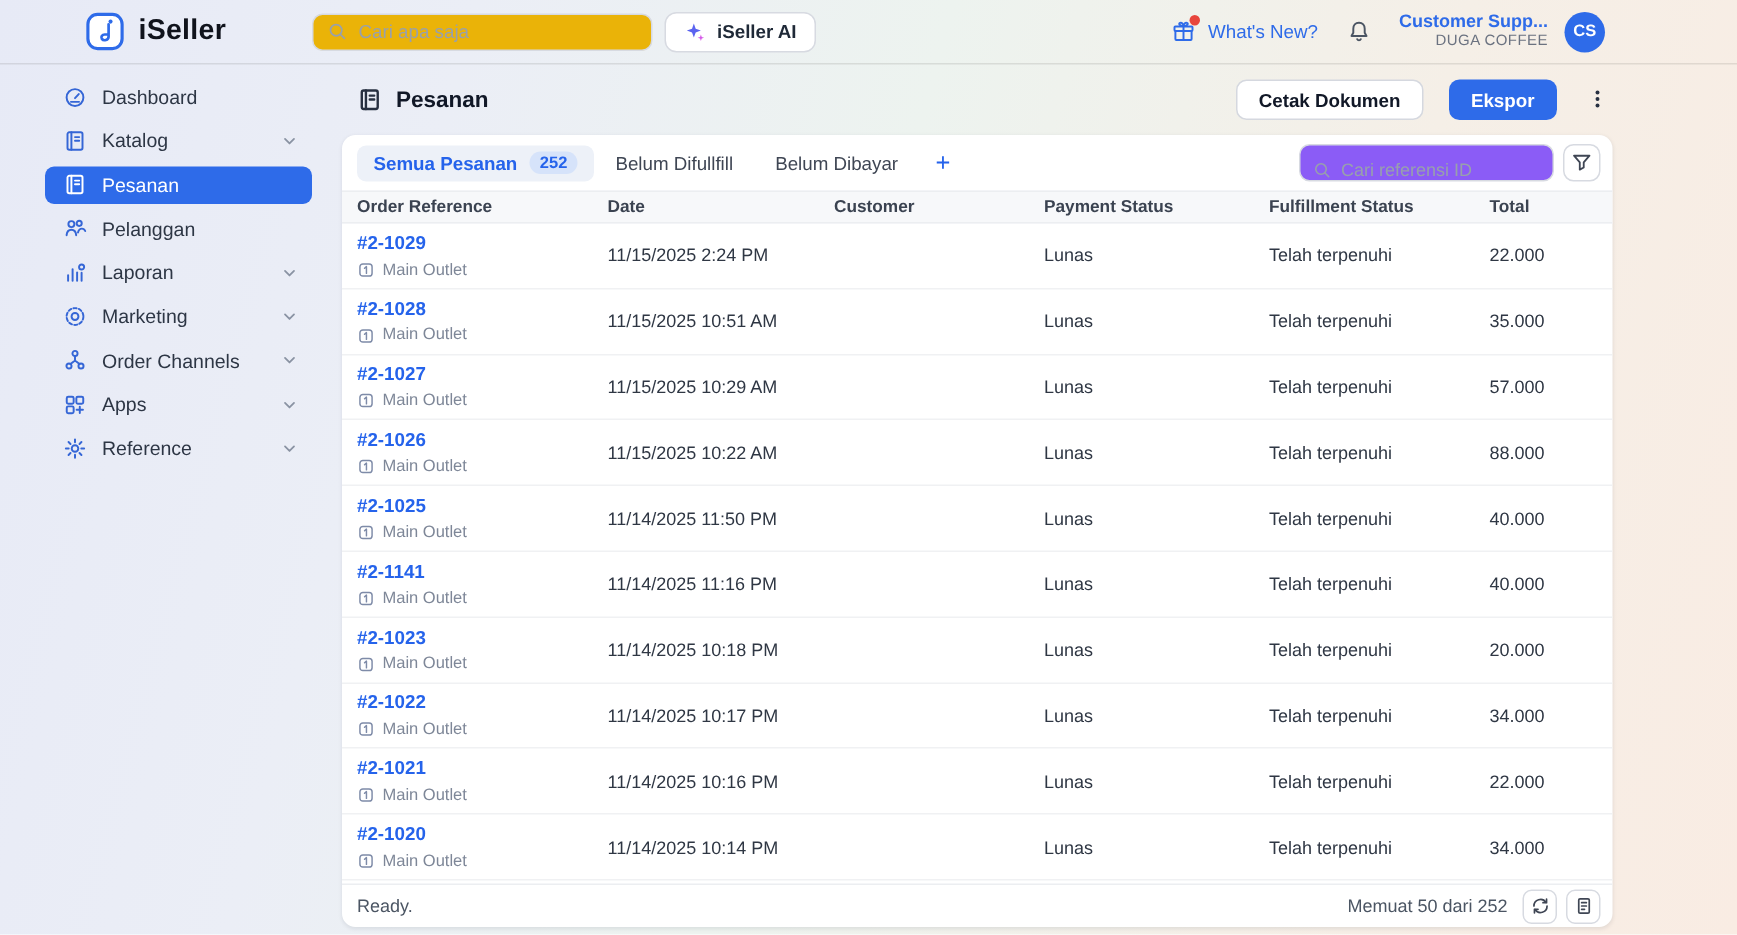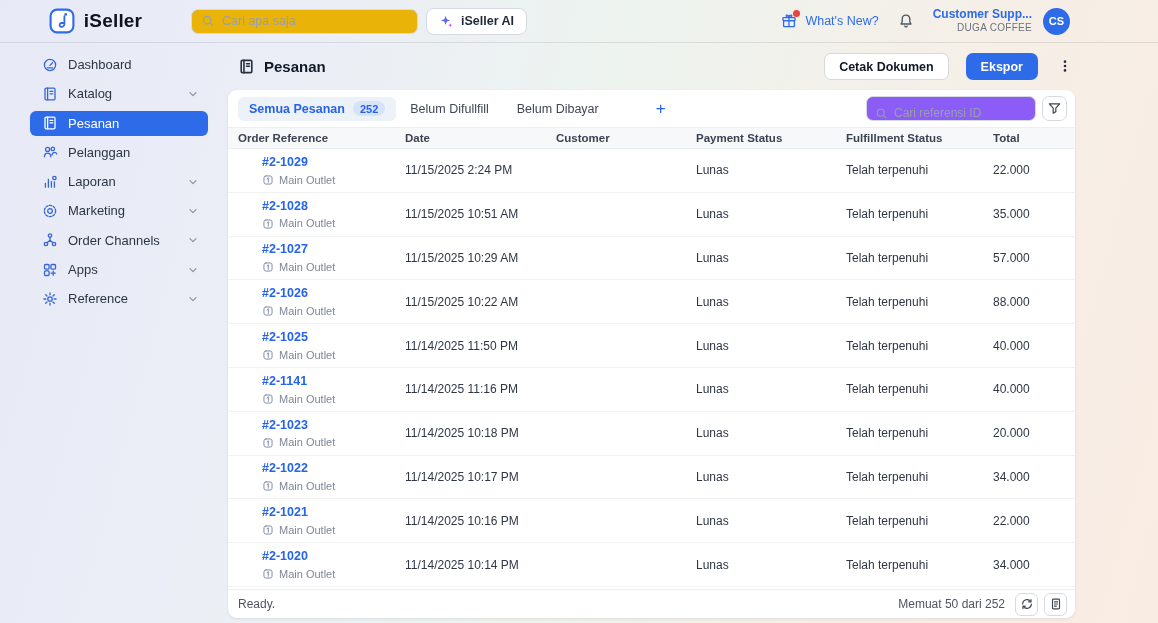--- a/index.html
+++ b/index.html
@@ -8,21 +8,21 @@
     font-family:"Liberation Sans", sans-serif;
     font-size:13px; color:#1f2937;
     background:linear-gradient(105deg,#e7eaf6 0%,#ebeef6 24%,#edf3ef 48%,#f5efe7 74%,#f9ece3 100%);
   }
   svg { display:block; }
   .icon svg { fill:none; stroke:currentColor; stroke-width:1.3; stroke-linecap:round; stroke-linejoin:round; }
   .icon.filled svg { fill:currentColor; stroke:none; }
 
   
   .topbar { height:43px; display:flex; align-items:center; padding-right:88px; border-bottom:1px solid rgba(60,60,50,.12); }
-  .logo-wrap { width:191px; display:flex; align-items:center; justify-content:center; gap:9px; cursor:pointer; }
+  .logo-wrap { width:208px; display:flex; align-items:center; justify-content:center; gap:9px; cursor:pointer; }
   .logo-wrap .brand-name { font-size:19px; font-weight:700; color:#10131c; letter-spacing:.2px; }
   .global-search { width:227px; height:25px; background:#eab308; border:1px solid #d7dae1; border-radius:7px;
     display:flex; align-items:center; gap:7px; padding:0 9px; color:#98a0ac; }
   .global-search input { border:none; outline:none; background:transparent; width:100%; font-family:inherit; font-size:12.5px; color:#1f2937; }
   .global-search input::placeholder { color:#98a0ac; }
   .ai-btn { margin-left:8px; height:27px; padding:0 12px; background:#fff; border:1px solid #d7dae1; border-radius:8px;
     display:flex; align-items:center; gap:7px; font-size:12.5px; font-weight:600; color:#1f2937; cursor:pointer; }
   .top-right { margin-left:auto; display:flex; align-items:center; gap:19px; }
   .whats-new { display:flex; align-items:center; gap:8px; color:var(--primary); font-size:12.5px; font-weight:400; cursor:pointer; position:relative; }
   .gift-wrap { position:relative; color:var(--primary); }
@@ -52,40 +52,40 @@
   .page-title { font-size:15px; font-weight:700; color:#111827; margin-right:auto; }
   .btn-outline { height:27px; padding:0 14px; background:#fff; border:1px solid #d5d8df; border-radius:7px;
     font-family:inherit; font-size:12.5px; font-weight:700; color:#111827; cursor:pointer; }
   .btn-primary { height:27px; padding:0 15px; background:var(--primary); border:none; border-radius:7px;
     font-family:inherit; font-size:12.5px; font-weight:700; color:#fff; cursor:pointer; margin-left:8px; }
   .kebab-btn { margin-left:11px; color:var(--primary); cursor:pointer; width:16px; }
 
   .card { background:#fff; border-radius:9px; box-shadow:0 1px 3px rgba(16,24,40,.09); height:528px;
     display:flex; flex-direction:column; overflow:hidden; }
 
-  .tabs-row { display:flex; align-items:center; padding:0 8px 0 10px; height:37px; flex-shrink:0;gap:32px; }
+  .tabs-row { display:flex; align-items:center; padding:0 8px 0 10px; height:37px; flex-shrink:0; }
   .tab { padding:0 14px; color:#3f4654; font-size:12.5px; font-weight:500; cursor:pointer; display:flex; align-items:center; gap:8px; height:24px; }
   .tab.active { background:#edf1f8; border-radius:6px; color:var(--link); font-weight:700; padding:0 11px; }
   .tab-badge { background:#d6e3fa; color:var(--link); border-radius:9px; padding:1.5px 7px; font-size:11px; font-weight:700; }
   .add-tab { color:var(--link); font-size:17px; font-weight:500; padding:0 11px; cursor:pointer; }
   .tabs-right { margin-left:auto; display:flex; align-items:center; gap:6px; }
   .ref-search { width:170px; height:25px; background:#8b5cf6; border:1px solid #d7dae1; border-radius:7px;
     display:flex; align-items:flex-end; gap:6px; padding:0 8px; color:#98a0ac; }
   .ref-search input { border:none; outline:none; background:transparent; width:100%; font-family:inherit; font-size:12px; color:#1f2937; }
   .ref-search input::placeholder { color:#98a0ac; }
   .filter-btn { width:25px; height:25px; background:#fff; border:1px solid #d7dae1; border-radius:7px;
     display:flex; align-items:center; justify-content:center; color:#3f4654; cursor:pointer; }
 
   .grid-cols { display:grid; grid-template-columns:167px 151px 140px 150px 147px 1fr; }
   .thead { background:#f7f8fa; border-top:1px solid #eceef1; border-bottom:1px solid #eceef1; height:22px; align-items:center; flex-shrink:0; }
   .thead .th { font-size:11.5px; font-weight:600; color:#3b4351; padding-left:10px; white-space:nowrap; }
   .tbody { flex:1; overflow:hidden; }
   .trow { height:43.8px; border-bottom:1px solid #f0f1f3; align-items:center; cursor:pointer; }
   .trow > div { padding-left:10px; }
-  .ref-cell { line-height:1.3;margin-left:24px; }
+  .ref-cell { line-height:1.3; }
   .ref-link { color:var(--link); font-size:12.5px; font-weight:700; text-decoration:none; display:inline-block; }
   .outlet-line { display:flex; align-items:center; gap:5px; color:#7e8798; font-size:11px; margin-top:2px; }
   .outlet-line .icon { width:12px; height:12px; color:#7e8ba8; }
   .cell-text { font-size:12px; color:#2f3744; }
 
   .cfoot { margin-top:auto; border-top:1px solid #eceef1; height:29px; flex-shrink:0;
     display:flex; align-items:center; padding:0 8px 0 10px; font-size:12px; color:#4b5563; }
   .foot-right { margin-left:auto; display:flex; align-items:center; gap:6px; }
   .foot-info { font-size:12px; color:#4b5563; margin-right:4px; }
   .foot-btn { width:23px; height:23px; background:#fff; border:1px solid #d7dae1; border-radius:6px;

